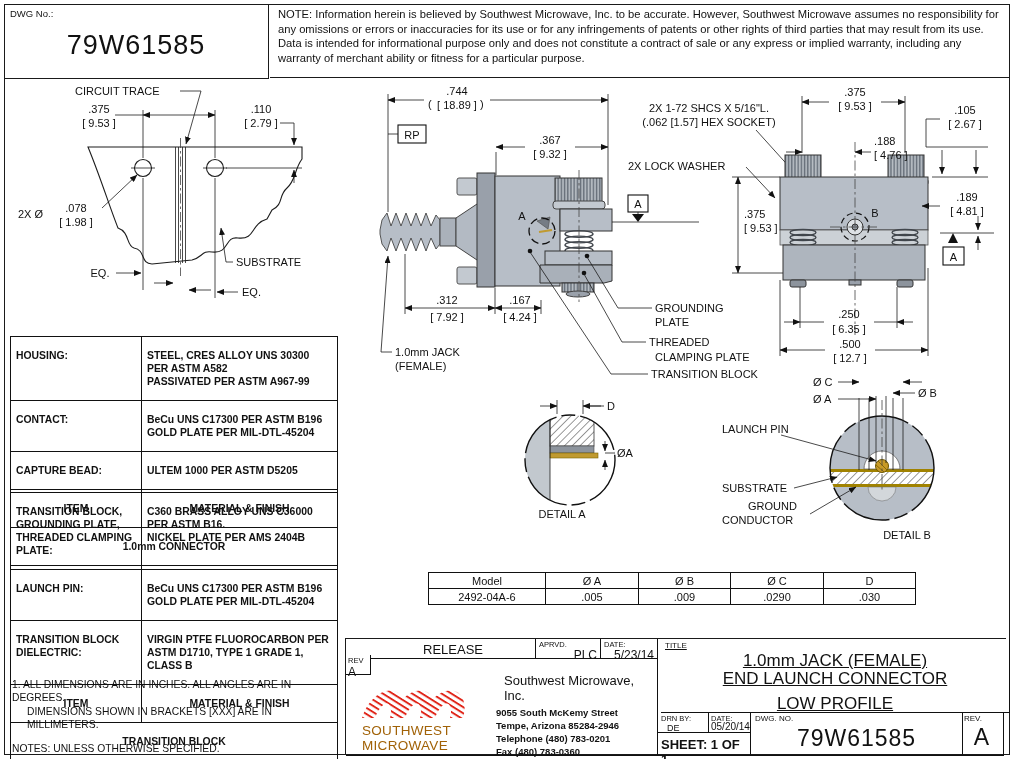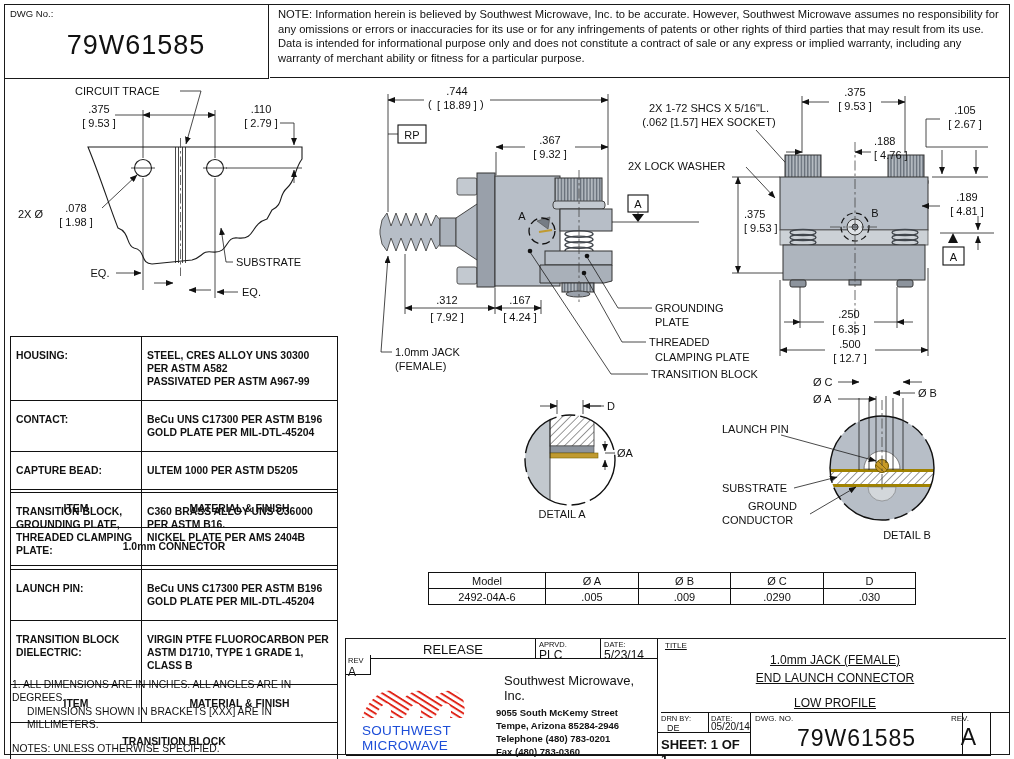--- a/index.html
+++ b/index.html
@@ -38,31 +38,31 @@
   
   .tb{position:absolute;left:345px;top:638px;width:661px;height:117px;border-left:1.6px solid #1a1a1a;border-top:1.6px solid #1a1a1a;box-sizing:border-box;font-size:11px;}
   .tb .cell{position:absolute;box-sizing:border-box;border-right:1.3px solid #111;border-bottom:1.3px solid #111;}
   .tiny{font-size:7.5px;} .small{font-size:9px;}
   .tb-rev{left:0;top:16px;width:25px;height:20px;padding:1px 2px;}
   .tb-release{left:25px;top:0;width:165px;height:20px;text-align:center;font-size:13px;padding-top:3px;}
   .tb-aprvd{left:190px;top:0;width:65px;height:20px;padding:1px 3px;}
   .tb-date{left:255px;top:0;width:57px;height:20px;padding:1px 3px;}
   .tb-company{left:0;top:20px;width:312px;height:97px;border-bottom:none;}
   .tb-title{left:315px;top:0;width:349px;height:74px;border-right:none;padding:2px 4px;text-decoration:underline;}
-  .tb-title .tt{ text-align:center;font-size:12px;line-height:17.5px;margin-top:2px;}
+  .tb-title .tt{ text-align:center;font-size:17px;line-height:17.5px;margin-top:2px;}
   .tb-drn{left:312px;top:74px;width:51px;height:20px;padding:1px 3px;}
   .tb-date2{left:363px;top:74px;width:42px;height:20px;padding:1px 2px;overflow:hidden;}
   .tb-sheet{left:312px;top:94px;width:93px;height:23px;border-bottom:none;padding:4px 3px;font-weight:700;font-size:13px;}
   .tb-dwg{left:405px;top:74px;width:212px;height:43px;border-bottom:none;padding:1px 4px;}
   .tb-dwg .v{text-align:center;font-size:23px;margin-top:2px;letter-spacing:1px;}
-  .tb-rev2{left:601px;top:74px;width:44px;height:43px;border-right:none;border-bottom:none;padding:1px 4px;}
+  .tb-rev2{left:614px;top:74px;width:44px;height:43px;border-right:none;border-bottom:none;padding:1px 4px;}
   .tb-rev2 .v{text-align:center;font-size:23px;margin-top:1px;}
-  .aprvd-v{text-align:left;font-size:12px;margin-top:-1px;}
+  .aprvd-v{text-align:right;font-size:12px;margin-top:-1px;}
   .logo{position:absolute;left:16px;top:12px;width:130px;}
-  .logo-txt{font-size:13.5px;line-height:15px;color:#1d4ed8;letter-spacing:0.3px;}
+  .logo-txt{font-size:13.5px;line-height:15px;color:#a16207;letter-spacing:0.3px;}
   .addr{position:absolute;left:150px;top:14px;}
   .addr .nm{font-size:13px;margin-bottom:3px;margin-left:8px;}
   .addr .a{font-size:9.5px;line-height:13px;font-weight:bold;}
 </style>
 </head>
 <body>
 
 <div class="page">
   <div class="frame"></div>
 

